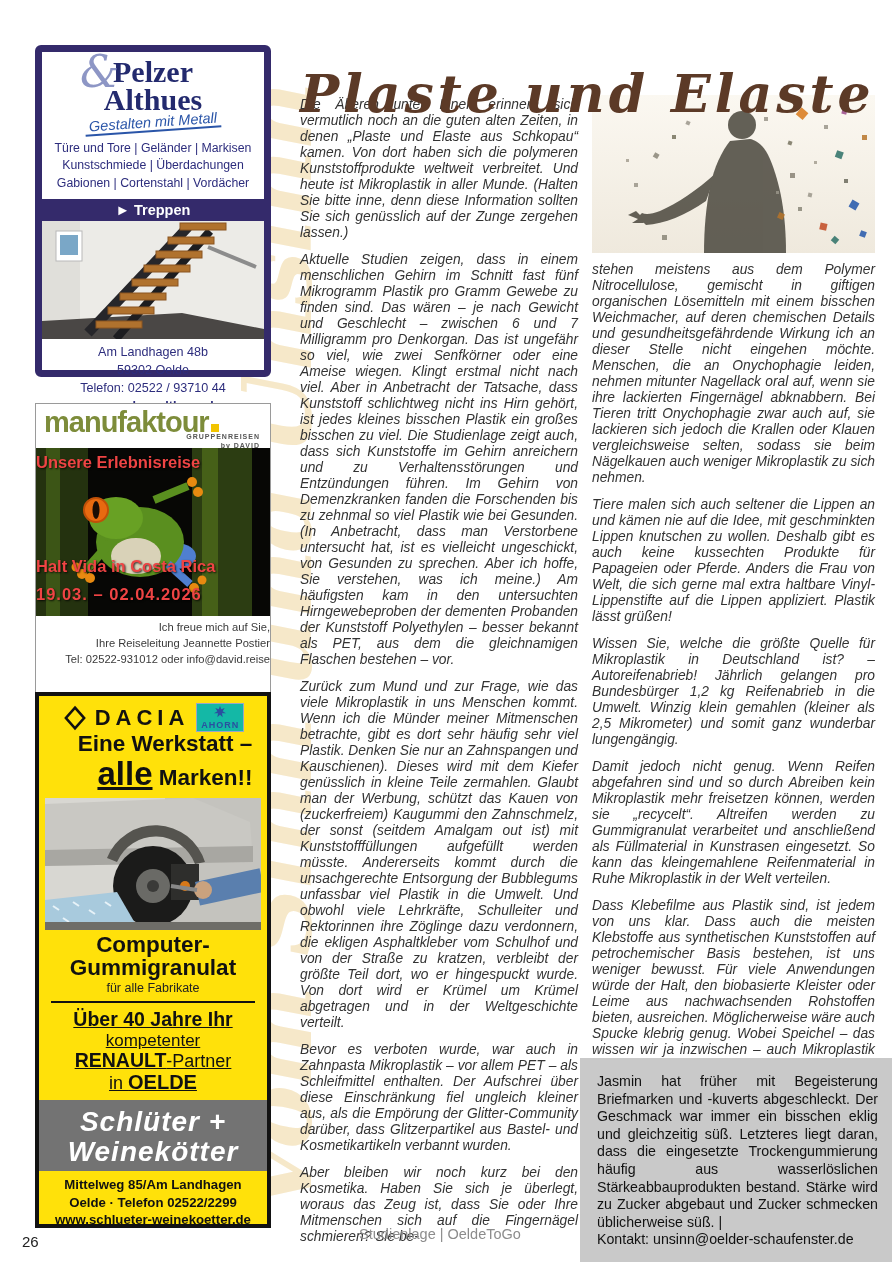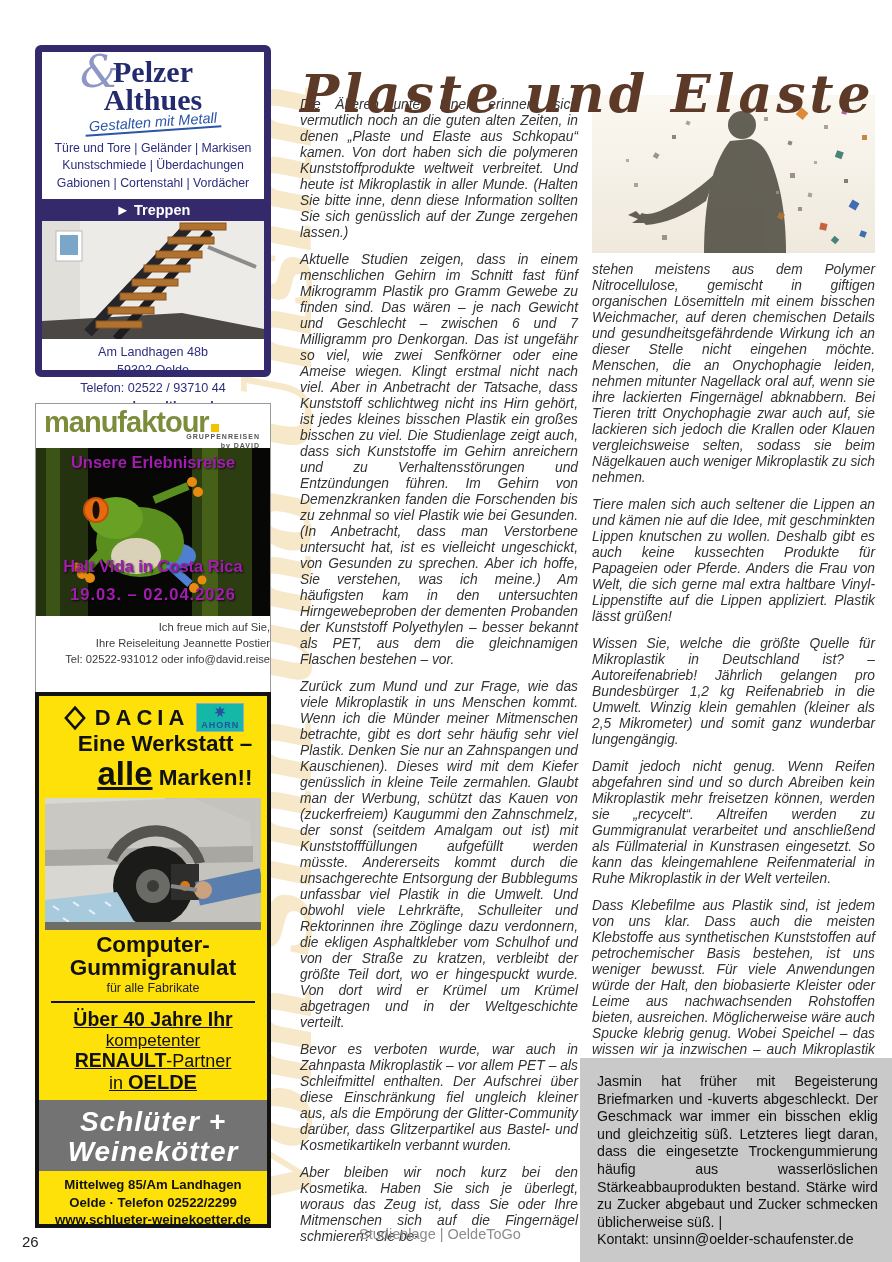--- a/index.html
+++ b/index.html
@@ -57,21 +57,21 @@
 
   
   .ad-manu{top:403px;width:236px;height:344px;border:1px solid #9a9a9a;}
   .manu-head{position:relative;height:44px;padding:4px 8px 0 8px;box-sizing:border-box;}
   .manu-logo{font-size:29px;font-weight:bold;color:#7d8c3a;letter-spacing:-1px;line-height:1;}
   .manu-dot{display:inline-block;width:8px;height:8px;background:#f2c400;margin-left:2px;}
   .manu-sub{position:absolute;right:10px;top:28px;text-align:right;color:#555;
             font-size:7px;font-weight:bold;letter-spacing:1px;line-height:1.3;}
   .manu-photo{position:relative;width:100%;height:168px;overflow:hidden;}
   .manu-photo svg{display:block;}
-  .manu-ol{position:absolute;left:0;width:100%;text-align:center;color:#a21caf;
+  .manu-ol{position:absolute;left:0;width:100%;text-align:left;color:#ef4444;
            font-weight:bold;text-shadow:1px 1px 2px rgba(0,0,0,.8);}
   .manu-ol.headline{top:5px;font-size:16.5px;}
   .manu-ol.trip{bottom:40px;font-size:16.5px;}
   .manu-ol.dates{bottom:12px;font-size:16.5px;letter-spacing:1px;}
   .manu-contact{padding-top:4px;text-align:right;color:#3a3a3a;font-size:11.2px;line-height:1.42;}
 
   
   .ad-dacia{top:692px;width:236px;height:536px;border:4px solid #121212;background:#ffe10a;
             text-align:center;color:#111;}
   .dacia-head{display:flex;align-items:center;justify-content:center;gap:7px;padding-top:7px;}

